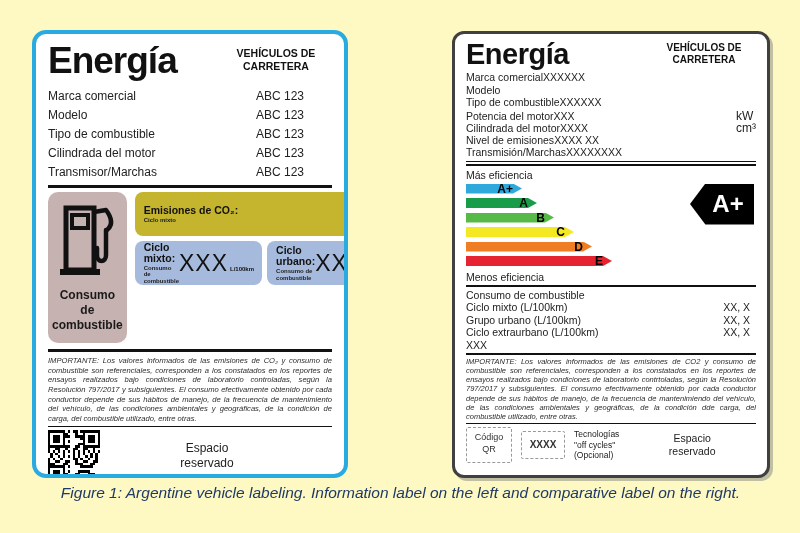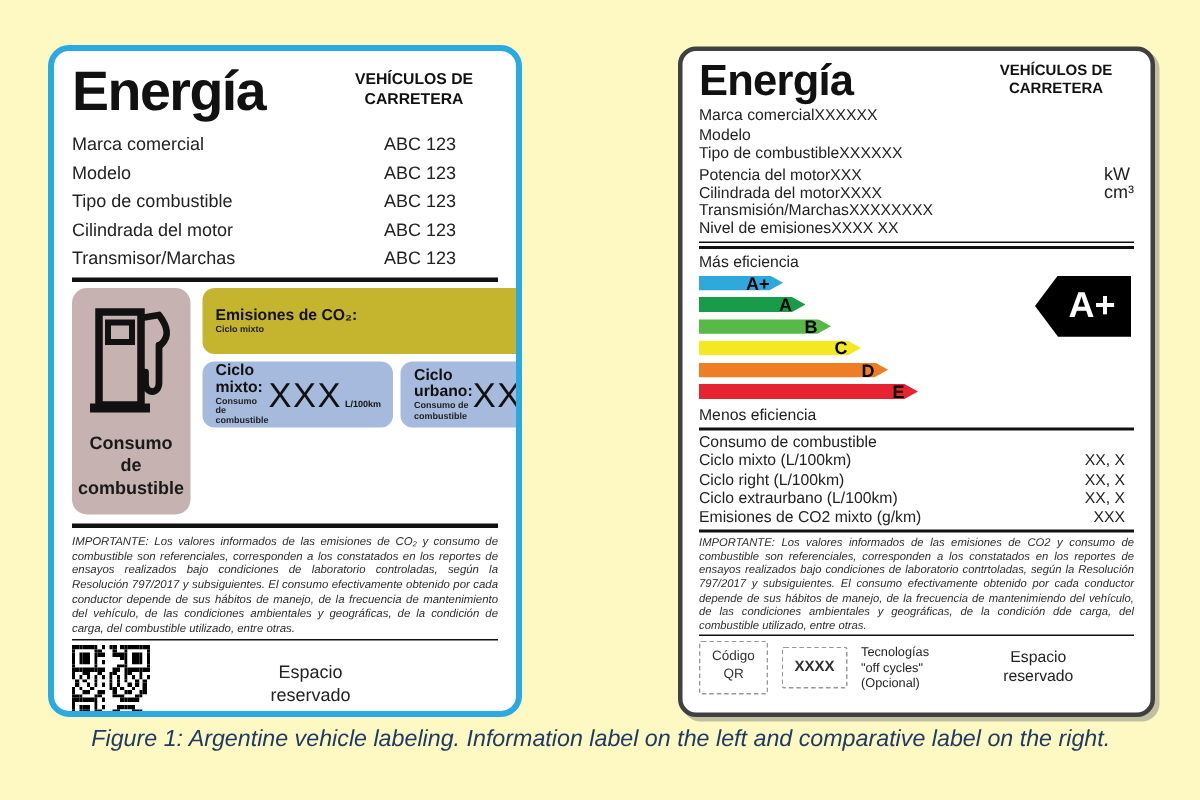--- a/index.html
+++ b/index.html
@@ -644,28 +644,28 @@
           <span class="r-funit">kW</span>
         </div>
 
         <div class="r-frow">
           <span class="r-flabel">Cilindrada del motor</span>
           <span class="r-fvalue">XXXX</span>
           <span class="r-funit">cm³</span>
         </div>
 
         <div class="r-frow">
+          <span class="r-flabel">Nivel de emisiones</span>
+          <span class="r-fvalue">XXXX XX</span>
+          <span class="r-funit"></span>
+        </div>
+
+        <div class="r-frow">
           <span class="r-flabel">Transmisión/Marchas</span>
           <span class="r-fvalue">XXXXXXXX</span>
-          <span class="r-funit"></span>
-        </div>
-
-        <div class="r-frow">
-          <span class="r-flabel">Nivel de emisiones</span>
-          <span class="r-fvalue">XXXX XX</span>
           <span class="r-funit"></span>
         </div>
       </div>
     <div class="hr1" style="margin:2px 0;"></div>
     <div class="hr2" style="margin:2px 0 3px 0;"></div>
     <div class="eff-head">Más eficiencia</div>
     <div class="eff-wrap">
       <div>
 
           <div class="eff-arrow" style="background: rgb(47, 168, 220); width: 56px;">
@@ -701,31 +701,30 @@
         <span>Consumo de combustible</span>
       </div>
       <div>
 
           <div class="r-crow">
             <span>Ciclo mixto (L/100km)</span>
             <span class="r-cval">XX, X</span>
           </div>
 
           <div class="r-crow">
-            <span>Ciclo right (L/100km)</span>
+            <span>Grupo urbano (L/100km)</span>
             <span class="r-cval">XX, X</span>
           </div>
 
           <div class="r-crow">
             <span>Ciclo extraurbano (L/100km)</span>
             <span class="r-cval">XX, X</span>
           </div>
 
           <div class="r-crow">
-            <span>Emisiones de CO2 mixto (g/km)</span>
             <span class="r-cval">XXX</span>
           </div>
         </div>
     </div>
     <div class="hr2" style="margin:2px 0;"></div>
     <div class="r-note">IMPORTANTE: Los valores informados de las emisiones de CO2 y consumo de combustible son referenciales, corresponden a los constatados en los reportes de ensayos realizados bajo condiciones de laboratorio contrtoladas, según la Resolución 797/2017 y subsiguientes. El consumo efectivamente obtenido por cada conductor depende de sus hábitos de manejo, de la frecuencia de mantenimiendo del vehículo, de las condiciones ambientales y geográficas, de la condición dde carga, del combustible utilizado, entre otras.</div>
     <div class="hr1" style="border-top-width:1px;margin:2px 0;"></div>
     <div class="r-bottom">
       <div class="dash-box dash-qr"><span style="display:inline-block;width:34px;">Código QR</span></div>
       <div class="dash-box dash-x">XXXX</div>

